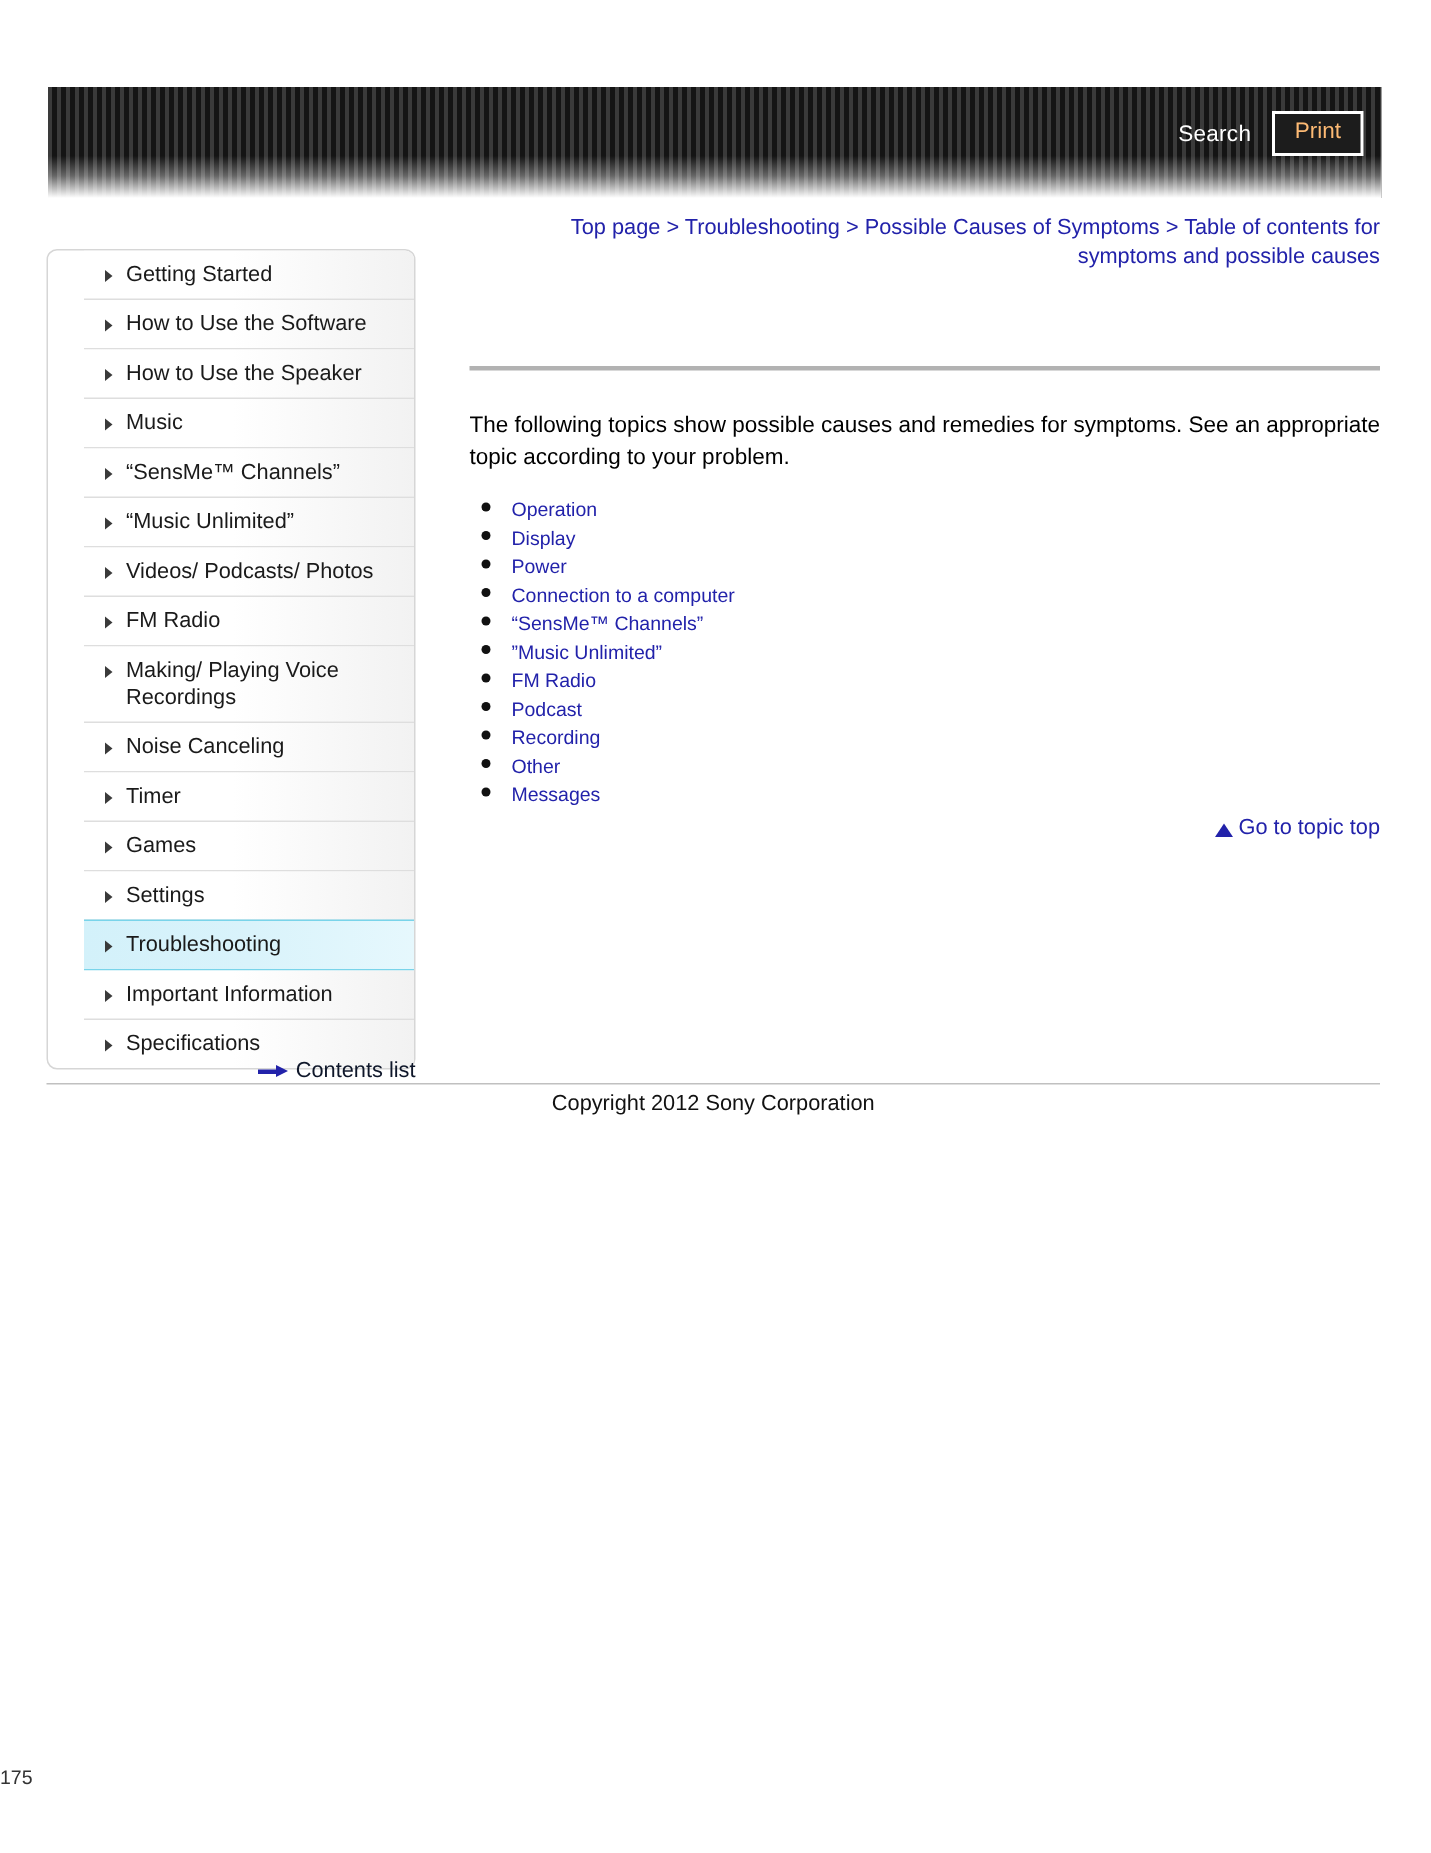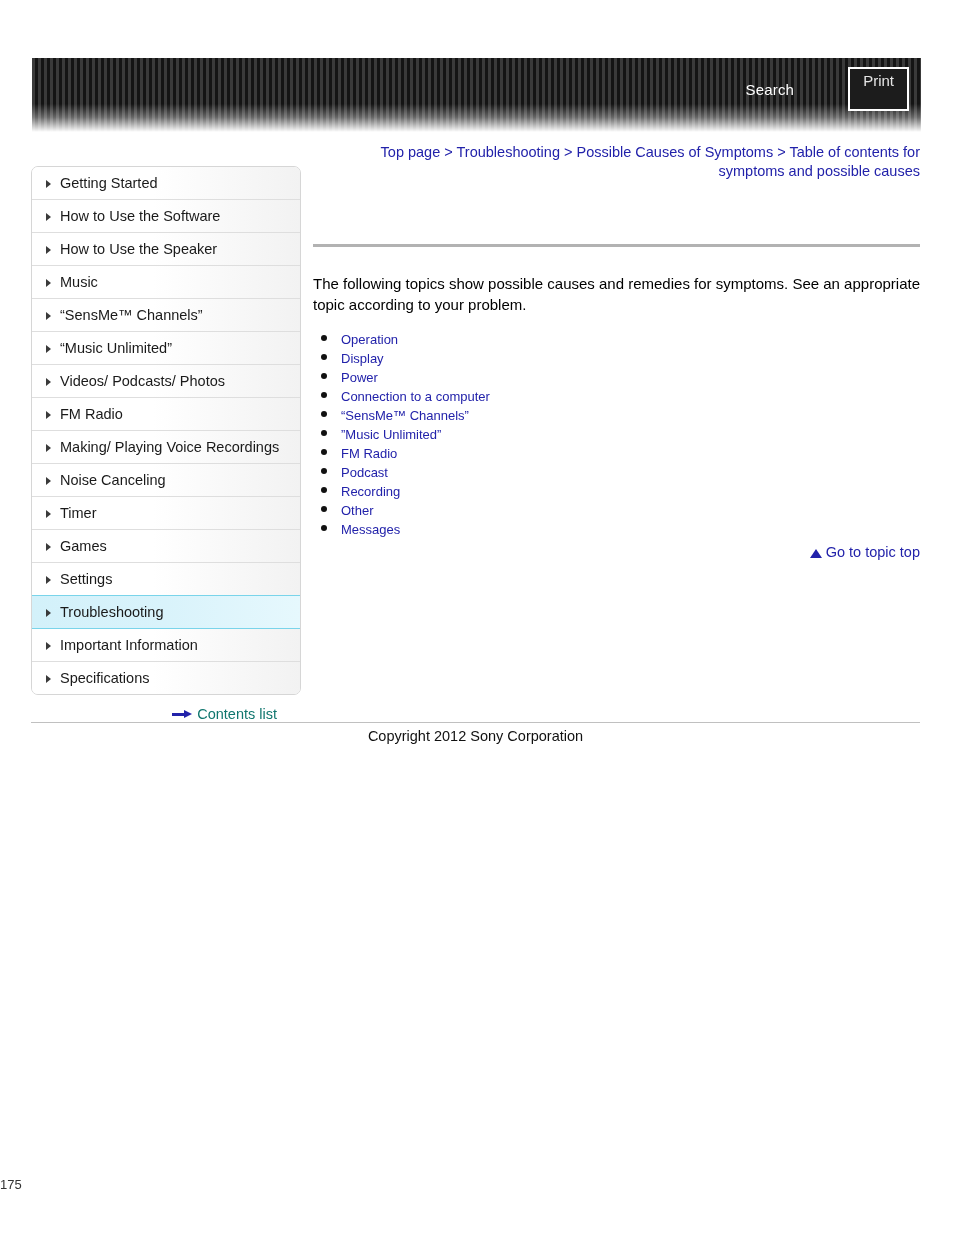--- a/index.html
+++ b/index.html
@@ -43,28 +43,27 @@
     gap: 14px;
     padding-right: 12px;
     margin-top: -12px;
   }
   #search-label {
     color: #ffffff;
     font-size: 15px;
     letter-spacing: 0.2px;
   }
   #print-button {
-    color: #e5e5e5;
+    color: #fdba74;
     font-size: 15px;
     border: 2px solid #ffffff;
     background: #1c1c1c;
-    padding: 4px 13px 19px 13px;
+    padding: 4px 13px 5px 13px;
     line-height: 1.1;
     cursor: pointer;
-    margin-left: 40px;
   }
 
   
   #breadcrumb {
     position: absolute;
     left: 318px;
     top: 143px;
     width: 602px;
     text-align: right;
     font-size: 14.5px;
@@ -72,25 +71,26 @@
     color: #2222aa;
   }
   #breadcrumb .crumb { color: #2222aa; cursor: pointer; }
   #breadcrumb .sep { color: #2222aa; }
 
   
   #sidebar {
     position: absolute;
     left: 31px;
     top: 166px;
-    width: 270px;
+    width: 246px;
     border: 1px solid #d6d6d6;
     border-radius: 7px;
     background: #ffffff;
     overflow: hidden;
+    padding-left: 24px;
   }
   .side-item {
     position: relative;
     display: flex;
     align-items: flex-start;
     min-height: 32px;
     padding: 7px 10px 7px 14px;
     font-size: 14.5px;
     line-height: 18px;
     color: #1a1a1a;
@@ -119,21 +119,21 @@
   #contents-list-link {
     position: absolute;
     left: 31px;
     top: 706px;
     width: 246px;
     display: flex;
     align-items: center;
     justify-content: flex-end;
     gap: 5px;
     font-size: 14.5px;
-    color: #0f766e;
+    color: #0f172a;
     cursor: pointer;
   }
   #contents-arrow {
     display: inline-block;
     position: relative;
     width: 20px;
     height: 9px;
   }
   #contents-arrow::before {
     content: "";

